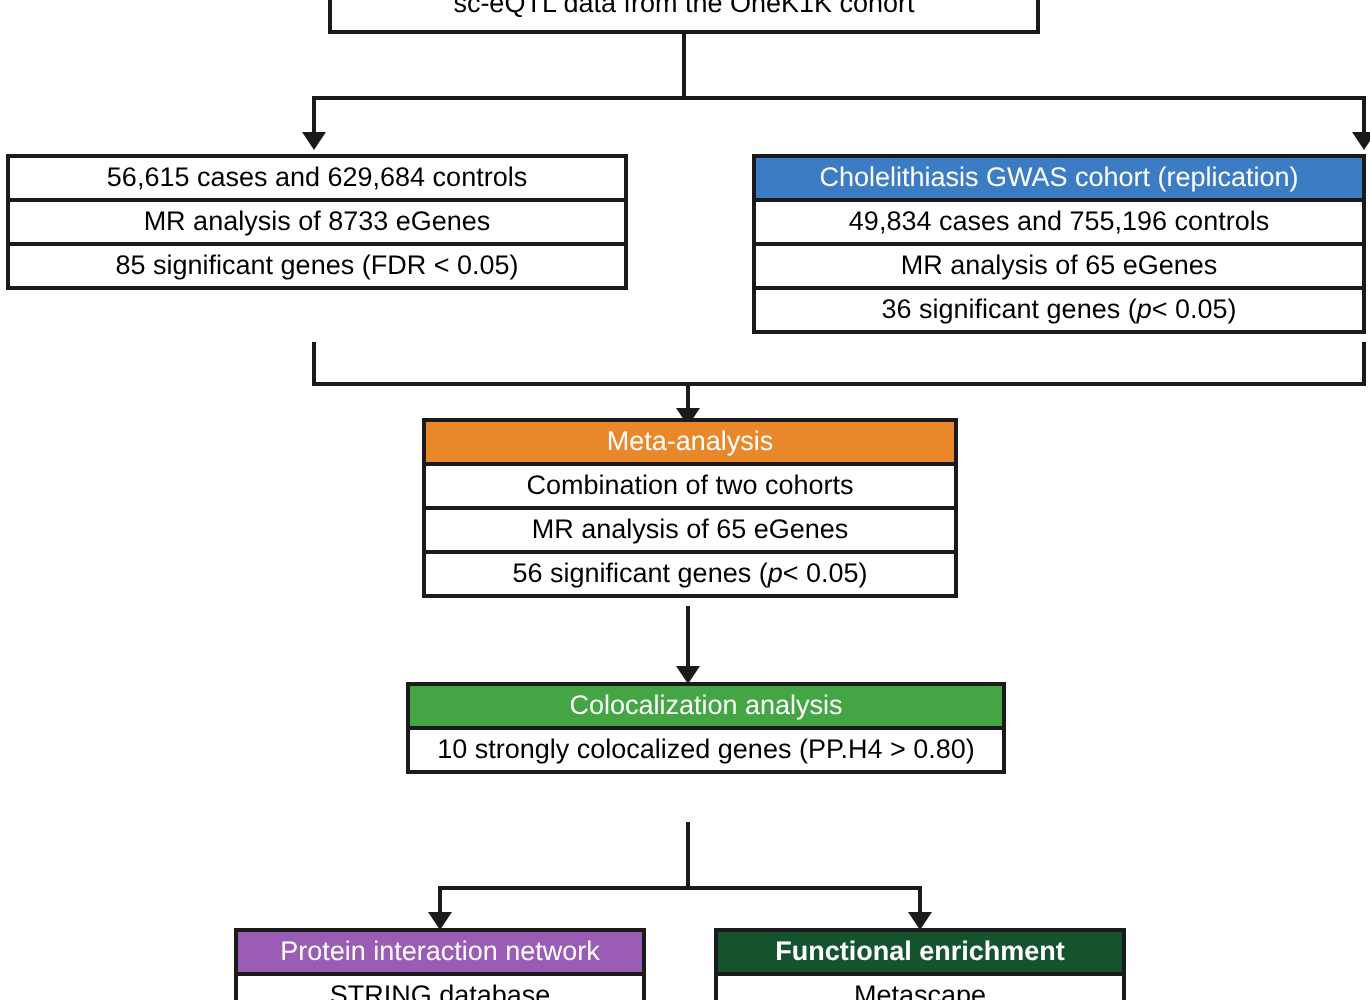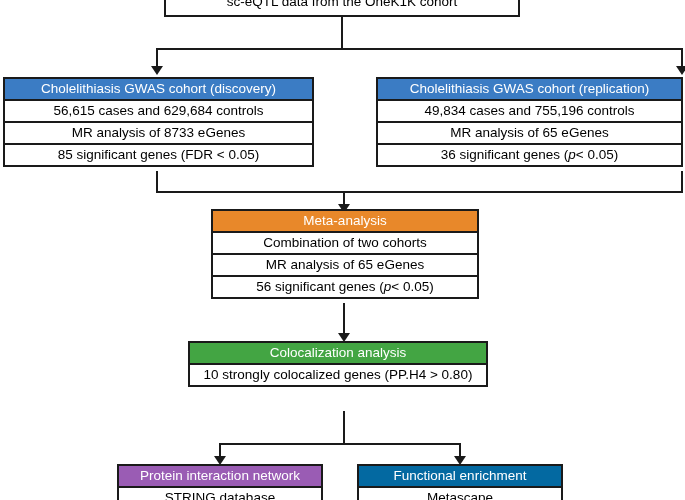--- a/index.html
+++ b/index.html
@@ -81,21 +81,20 @@
   </div>
 
   <div class="vline" style="left:341px; top:17px; height:33px;"></div>
   <div class="hline" style="left:156px; top:48px; width:527px;"></div>
   <div class="vline" style="left:156px; top:48px; height:20px;"></div>
   <div class="vline" style="left:681px; top:48px; height:20px;"></div>
   <div class="arrowhead" style="left:151px; top:66px;"></div>
   <div class="arrowhead" style="left:676px; top:66px;"></div>
 
   <div class="box" style="left:3px; top:77px; width:311px;">
-    <div class="row header" style="background:#3b7cc4;">Cholelithiasis GWAS cohort (discovery)</div>
     <div class="row">56,615 cases and 629,684 controls</div>
     <div class="row">MR analysis of 8733 eGenes</div>
     <div class="row">85 significant genes (FDR &lt; 0.05)</div>
   </div>
 
   <div class="box" style="left:376px; top:77px; width:307px;">
     <div class="row header" style="background:#3b7cc4;text-align:center;">Cholelithiasis GWAS cohort (replication)</div>
     <div class="row">49,834 cases and 755,196 controls</div>
     <div class="row">MR analysis of 65 eGenes</div>
     <div class="row">36 significant genes (<i>p</i> &lt; 0.05)</div>
@@ -110,35 +109,35 @@
   <div class="box" style="left:211px; top:209px; width:268px;">
     <div class="row header" style="background:#e8882a;">Meta-analysis</div>
     <div class="row">Combination of two cohorts</div>
     <div class="row">MR analysis of 65 eGenes</div>
     <div class="row">56 significant genes (<i>p</i> &lt; 0.05)</div>
   </div>
 
   <div class="vline" style="left:343px; top:303px; height:34px;"></div>
   <div class="arrowhead" style="left:338px; top:333px;"></div>
 
-  <div class="box" style="left:170px; top:341px; width:318px;padding-left:18px;">
+  <div class="box" style="left:185px; top:341px; width:318px;padding-left:18px;">
     <div class="row header" style="background:#43a543;">Colocalization analysis</div>
     <div class="row">10 strongly colocalized genes (PP.H4 &gt; 0.80)</div>
   </div>
 
   <div class="vline" style="left:343px; top:411px; height:34px;"></div>
   <div class="hline" style="left:219px; top:443px; width:242px;"></div>
   <div class="vline" style="left:219px; top:443px; height:18px;"></div>
   <div class="vline" style="left:459px; top:443px; height:18px;"></div>
   <div class="arrowhead" style="left:214px; top:456px;"></div>
   <div class="arrowhead" style="left:454px; top:456px;"></div>
 
   <div class="box" style="left:117px; top:464px; width:206px;">
     <div class="row header" style="background:#9a5cb4;text-align:right;">Protein interaction network</div>
     <div class="row">STRING database</div>
   </div>
 
   <div class="box" style="left:357px; top:464px; width:206px;">
-    <div class="row header" style="background:#0369a1;">Functional enrichment</div>
+    <div class="row header" style="background:#14532d;font-weight:bold;">Functional enrichment</div>
     <div class="row">Metascape</div>
   </div>
 
 </div>
 
 </body></html>

